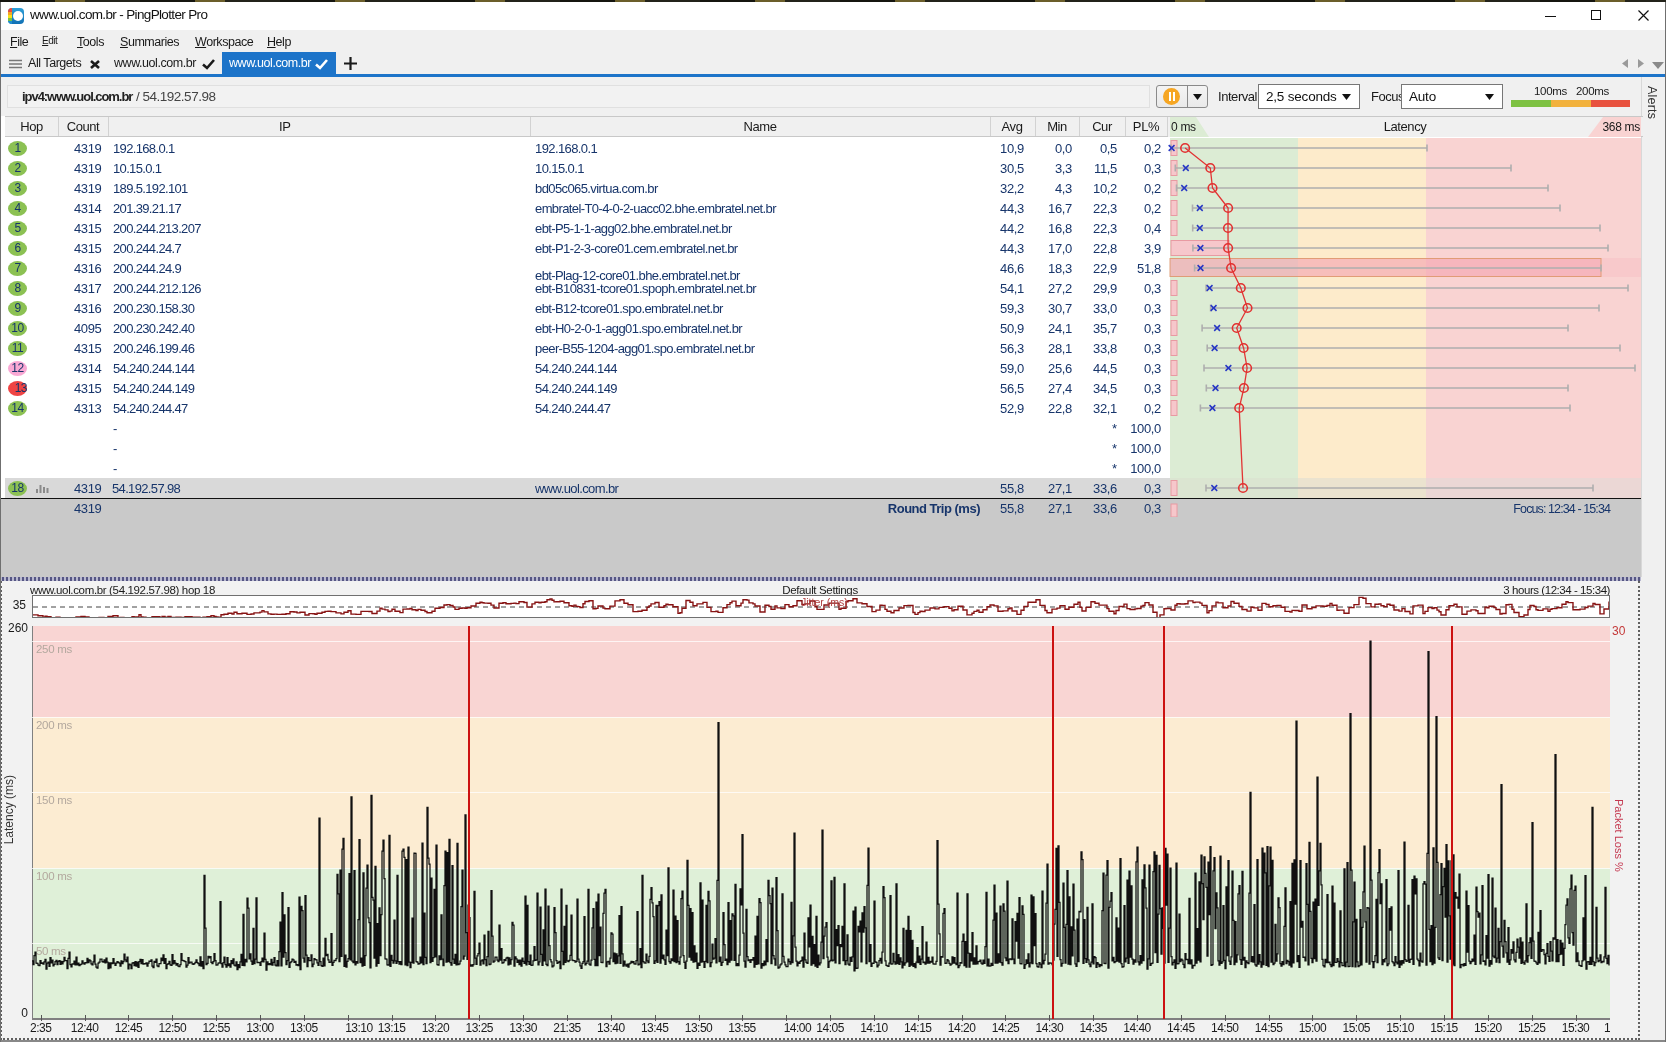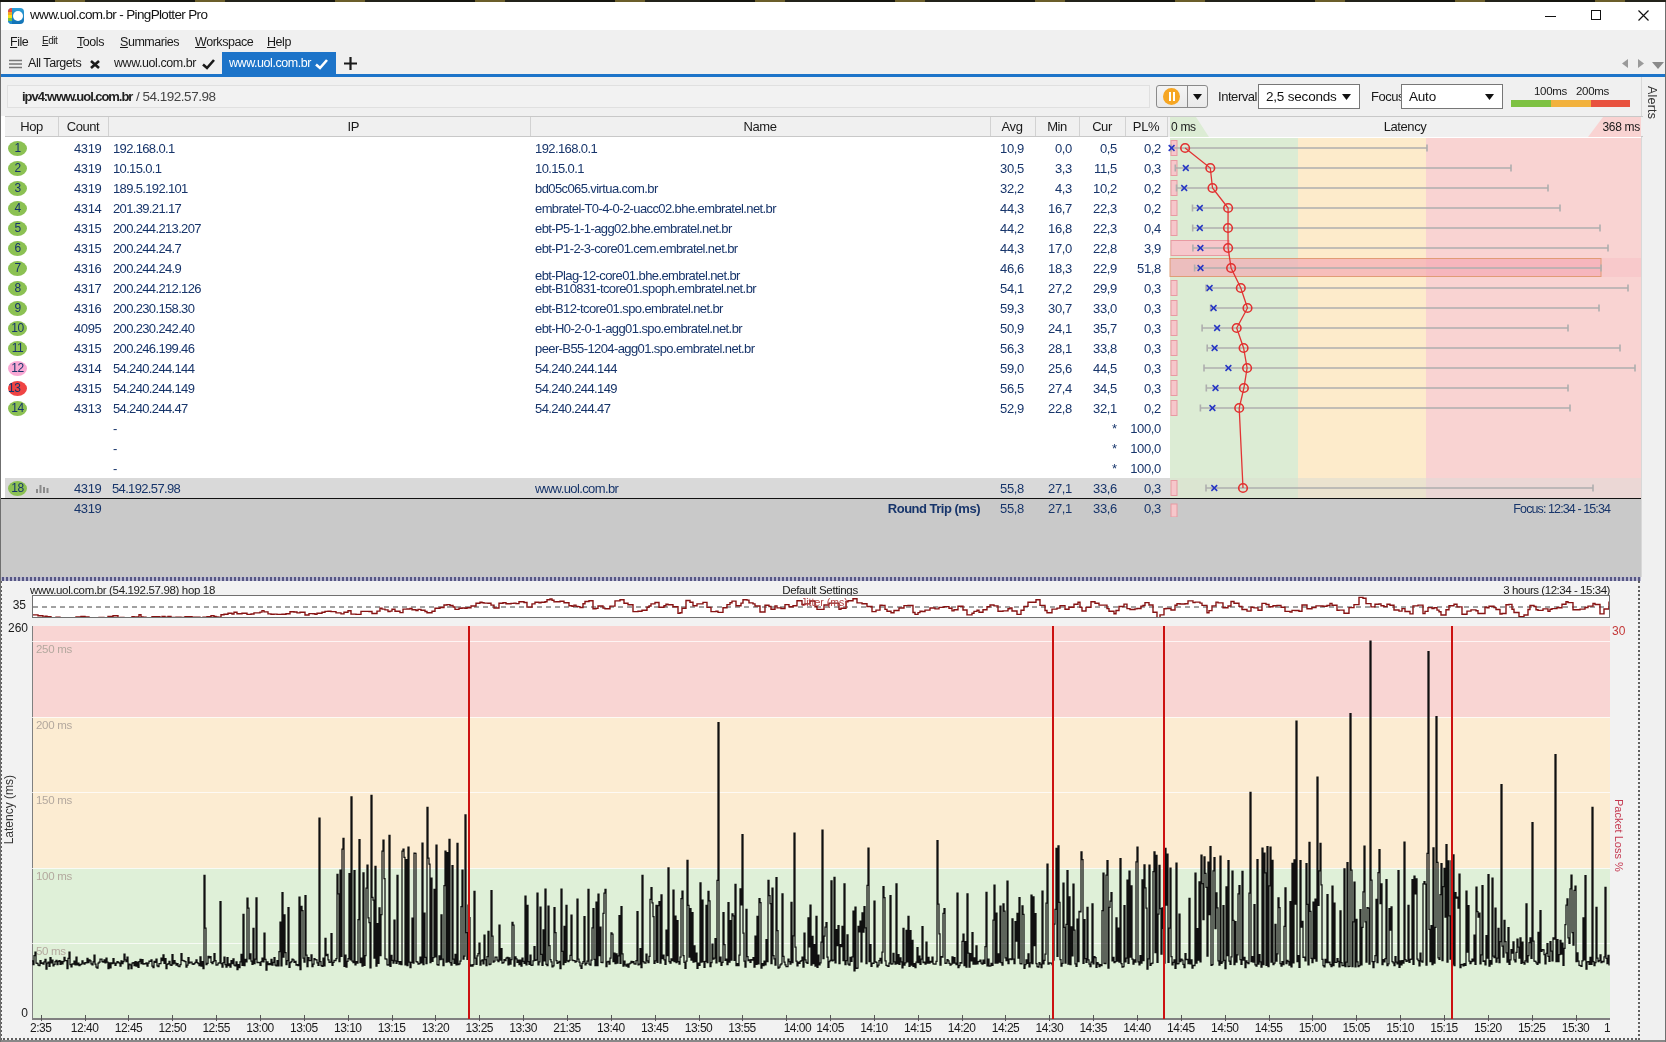--- a/index.html
+++ b/index.html
@@ -84,21 +84,21 @@
 <div class="abs" style="left:58px;top:117px;width:1px;height:19px;background:#d2d2d2"></div>
 <div class="abs" style="left:108px;top:117px;width:1px;height:19px;background:#d2d2d2"></div>
 <div class="abs" style="left:530px;top:117px;width:1px;height:19px;background:#d2d2d2"></div>
 <div class="abs" style="left:990px;top:117px;width:1px;height:19px;background:#d2d2d2"></div>
 <div class="abs" style="left:1035px;top:117px;width:1px;height:19px;background:#d2d2d2"></div>
 <div class="abs" style="left:1079px;top:117px;width:1px;height:19px;background:#d2d2d2"></div>
 <div class="abs" style="left:1125px;top:117px;width:1px;height:19px;background:#d2d2d2"></div>
 <div class="abs" style="left:1167px;top:117px;width:1px;height:19px;background:#d2d2d2"></div>
 <div class="abs" style="left:-8.5px;top:119px;width:80px;text-align:center;font-size:13px;letter-spacing:-0.4px;color:#1a1a1a">Hop</div>
 <div class="abs" style="left:43px;top:119px;width:80px;text-align:center;font-size:13px;letter-spacing:-0.4px;color:#1a1a1a">Count</div>
-<div class="abs" style="left:279px;top:119px;width:80px;text-align:right;font-size:13px;letter-spacing:-0.4px;color:#1a1a1a">IP</div>
+<div class="abs" style="left:279px;top:119px;width:80px;text-align:left;font-size:13px;letter-spacing:-0.4px;color:#1a1a1a">IP</div>
 <div class="abs" style="left:720px;top:119px;width:80px;text-align:center;font-size:13px;letter-spacing:-0.4px;color:#1a1a1a">Name</div>
 <div class="abs" style="left:972px;top:119px;width:80px;text-align:center;font-size:13px;letter-spacing:-0.4px;color:#1a1a1a">Avg</div>
 <div class="abs" style="left:1017px;top:119px;width:80px;text-align:center;font-size:13px;letter-spacing:-0.4px;color:#1a1a1a">Min</div>
 <div class="abs" style="left:1062px;top:119px;width:80px;text-align:center;font-size:13px;letter-spacing:-0.4px;color:#1a1a1a">Cur</div>
 <div class="abs" style="left:1106px;top:119px;width:80px;text-align:center;font-size:13px;letter-spacing:-0.4px;color:#1a1a1a">PL%</div>
 <div class="abs" style="left:1168px;top:117px;width:473px;height:20px;background:#f0f0f0"></div>
 <div class="abs" style="left:1170px;top:117px;width:42px;height:20px;background:#dcecd4;clip-path:polygon(0 0,26px 0,39px 20px,0 20px)"></div>
 <div class="abs" style="left:1586px;top:117px;width:55px;height:20px;background:#f9d3d2;clip-path:polygon(17px 0,55px 0,55px 20px,2px 20px)"></div>
 <div class="abs" style="left:1171px;top:120px;font-size:12px;letter-spacing:-0.3px;color:#1a1a1a">0 ms</div>
 <div class="abs" style="left:1355px;top:119px;width:100px;text-align:center;font-size:13px;letter-spacing:-0.4px;color:#1a1a1a">Latency</div>
@@ -192,21 +192,21 @@
 <div class="abs nav r" style="left:1057px;top:341px;width:60px;font-size:13px;letter-spacing:-0.35px">33,8</div>
 <div class="abs nav r" style="left:1101px;top:341px;width:60px;font-size:13px;letter-spacing:-0.35px">0,3</div>
 <div class="abs" style="left:8px;top:360.5px;width:19px;height:15px;border-radius:50%;background:#f9a8d4;text-align:center;font-size:12px;line-height:15px;letter-spacing:-0.5px;color:#17356b">12</div>
 <div class="abs nav r" style="left:41.5px;top:361px;width:60px;font-size:13px;letter-spacing:-0.35px">4314</div>
 <div class="abs nav" style="left:113px;top:361px;font-size:13px;letter-spacing:-0.65px">54.240.244.144</div>
 <div class="abs nav" style="left:535px;top:361px;font-size:13px;letter-spacing:-0.6px">54.240.244.144</div>
 <div class="abs nav r" style="left:964px;top:361px;width:60px;font-size:13px;letter-spacing:-0.35px">59,0</div>
 <div class="abs nav r" style="left:1012px;top:361px;width:60px;font-size:13px;letter-spacing:-0.35px">25,6</div>
 <div class="abs nav r" style="left:1057px;top:361px;width:60px;font-size:13px;letter-spacing:-0.35px">44,5</div>
 <div class="abs nav r" style="left:1101px;top:361px;width:60px;font-size:13px;letter-spacing:-0.35px">0,3</div>
-<div class="abs" style="left:8px;top:380.5px;width:19px;height:15px;border-radius:50%;background:#ef4444;text-align:left;font-size:12px;line-height:15px;letter-spacing:-0.5px;color:#17356b">13</div>
+<div class="abs" style="left:8px;top:380.5px;width:19px;height:15px;border-radius:50%;background:#ef4444;text-align:right;font-size:12px;line-height:15px;letter-spacing:-0.5px;color:#17356b">13</div>
 <div class="abs nav r" style="left:41.5px;top:381px;width:60px;font-size:13px;letter-spacing:-0.35px">4315</div>
 <div class="abs nav" style="left:113px;top:381px;font-size:13px;letter-spacing:-0.65px">54.240.244.149</div>
 <div class="abs nav" style="left:535px;top:381px;font-size:13px;letter-spacing:-0.6px">54.240.244.149</div>
 <div class="abs nav r" style="left:964px;top:381px;width:60px;font-size:13px;letter-spacing:-0.35px">56,5</div>
 <div class="abs nav r" style="left:1012px;top:381px;width:60px;font-size:13px;letter-spacing:-0.35px">27,4</div>
 <div class="abs nav r" style="left:1057px;top:381px;width:60px;font-size:13px;letter-spacing:-0.35px">34,5</div>
 <div class="abs nav r" style="left:1101px;top:381px;width:60px;font-size:13px;letter-spacing:-0.35px">0,3</div>
 <div class="abs" style="left:8px;top:400.5px;width:19px;height:15px;border-radius:50%;background:#8cc153;text-align:center;font-size:12px;line-height:15px;letter-spacing:-0.5px;color:#17356b">14</div>
 <div class="abs nav r" style="left:41.5px;top:401px;width:60px;font-size:13px;letter-spacing:-0.35px">4313</div>
 <div class="abs nav" style="left:113px;top:401px;font-size:13px;letter-spacing:-0.65px">54.240.244.47</div>
@@ -356,21 +356,21 @@
 <div class="abs" style="left:103.47px;top:1021px;width:50px;text-align:center;font-size:12px;letter-spacing:-0.5px;color:#1a1a1a">12:45</div>
 <div class="abs" style="left:128.47px;top:1015px;width:1px;height:6px;background:#555"></div>
 <div class="abs" style="left:147.32px;top:1021px;width:50px;text-align:center;font-size:12px;letter-spacing:-0.5px;color:#1a1a1a">12:50</div>
 <div class="abs" style="left:172.32px;top:1015px;width:1px;height:6px;background:#555"></div>
 <div class="abs" style="left:191.17px;top:1021px;width:50px;text-align:center;font-size:12px;letter-spacing:-0.5px;color:#1a1a1a">12:55</div>
 <div class="abs" style="left:216.17px;top:1015px;width:1px;height:6px;background:#555"></div>
 <div class="abs" style="left:235.01999999999998px;top:1021px;width:50px;text-align:center;font-size:12px;letter-spacing:-0.5px;color:#1a1a1a">13:00</div>
 <div class="abs" style="left:260.02px;top:1015px;width:1px;height:6px;background:#555"></div>
 <div class="abs" style="left:278.87px;top:1021px;width:50px;text-align:center;font-size:12px;letter-spacing:-0.5px;color:#1a1a1a">13:05</div>
 <div class="abs" style="left:303.87px;top:1015px;width:1px;height:6px;background:#555"></div>
-<div class="abs" style="left:322.71999999999997px;top:1021px;width:50px;text-align:center;font-size:12px;letter-spacing:-0.5px;color:#1a1a1a">13:10</div>
+<div class="abs" style="left:322.71999999999997px;top:1021px;width:50px;text-align:right;font-size:12px;letter-spacing:-0.5px;color:#1a1a1a">13:10</div>
 <div class="abs" style="left:347.71999999999997px;top:1015px;width:1px;height:6px;background:#555"></div>
 <div class="abs" style="left:366.57px;top:1021px;width:50px;text-align:center;font-size:12px;letter-spacing:-0.5px;color:#1a1a1a">13:15</div>
 <div class="abs" style="left:391.57px;top:1015px;width:1px;height:6px;background:#555"></div>
 <div class="abs" style="left:410.41999999999996px;top:1021px;width:50px;text-align:center;font-size:12px;letter-spacing:-0.5px;color:#1a1a1a">13:20</div>
 <div class="abs" style="left:435.41999999999996px;top:1015px;width:1px;height:6px;background:#555"></div>
 <div class="abs" style="left:454.27px;top:1021px;width:50px;text-align:center;font-size:12px;letter-spacing:-0.5px;color:#1a1a1a">13:25</div>
 <div class="abs" style="left:479.27px;top:1015px;width:1px;height:6px;background:#555"></div>
 <div class="abs" style="left:498.12px;top:1021px;width:50px;text-align:center;font-size:12px;letter-spacing:-0.5px;color:#1a1a1a">13:30</div>
 <div class="abs" style="left:523.12px;top:1015px;width:1px;height:6px;background:#555"></div>
 <div class="abs" style="left:541.97px;top:1021px;width:50px;text-align:center;font-size:12px;letter-spacing:-0.5px;color:#1a1a1a">21:35</div>

